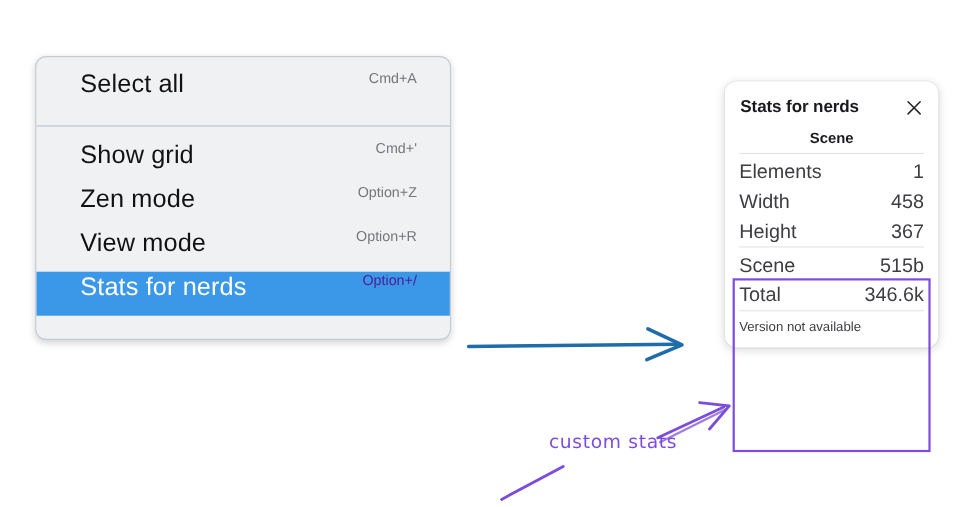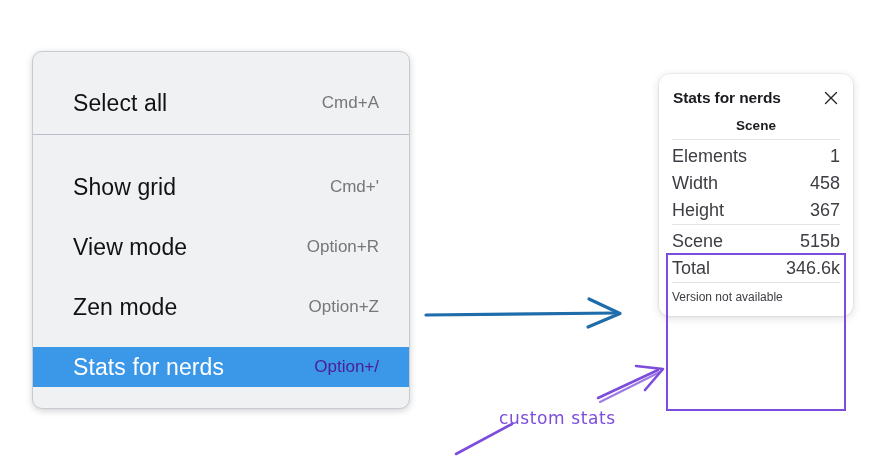--- a/index.html
+++ b/index.html
@@ -34,36 +34,35 @@
   }
   .menu-group.group-top {
     border-bottom: 1px solid #b9c0ca;
     padding: 11px 0 11px 0;
   }
   .menu-group.group-bottom {
     padding: 12px 0 0 0;
   }
   .menu-item {
     display: flex;
-    align-items: center;
+    align-items: flex-start;
     justify-content: space-between;
     height: 40px;
     padding: 0 30px 0 40px;
     box-sizing: border-box;
     cursor: default;
-    margin-top: 20px;
   }
   .menu-item .label {
     font-size: 23px;
     color: #121212;
     letter-spacing: 0.1px;
     white-space: nowrap;
   }
   .menu-item .shortcut {
-    font-size: 17px;
+    font-size: 13px;
     color: #77777b;
     white-space: nowrap;
   }
   .menu-item.selected {
     background: #3b97e8;
   }
   .menu-item.selected .label {
     color: #ffffff;
   }
   .menu-item.selected .shortcut {
@@ -160,21 +159,21 @@
   .annotation {
     position: absolute;
     left: 440px;
     top: 356px;
     width: 250px;
     height: 105px;
   }
   .annotation-text {
     position: absolute;
     left: 499px;
-    top: 408px;
+    top: 392px;
     font-family: "DejaVu Sans", sans-serif;
     font-size: 17px;
     color: #7c4ddb;
     letter-spacing: 0.6px;
     white-space: nowrap;
   }
 </style>
 </head>
 <body>
 
@@ -186,26 +185,26 @@
       <span class="shortcut">Cmd+A</span>
     </div>
   </div>
 
   <div class="menu-group group-bottom">
     <div class="menu-item">
       <span class="label">Show grid</span>
       <span class="shortcut">Cmd+'</span>
     </div>
     <div class="menu-item">
+      <span class="label">Zen mode</span>
+      <span class="shortcut">Option+Z</span>
+    </div>
+    <div class="menu-item">
       <span class="label">View mode</span>
       <span class="shortcut">Option+R</span>
-    </div>
-    <div class="menu-item">
-      <span class="label">Zen mode</span>
-      <span class="shortcut">Option+Z</span>
     </div>
     <div class="menu-item selected">
       <span class="label">Stats for nerds</span>
       <span class="shortcut">Option+/</span>
     </div>
     <div class="menu-footer"></div>
   </div>
 
 </div>
 

